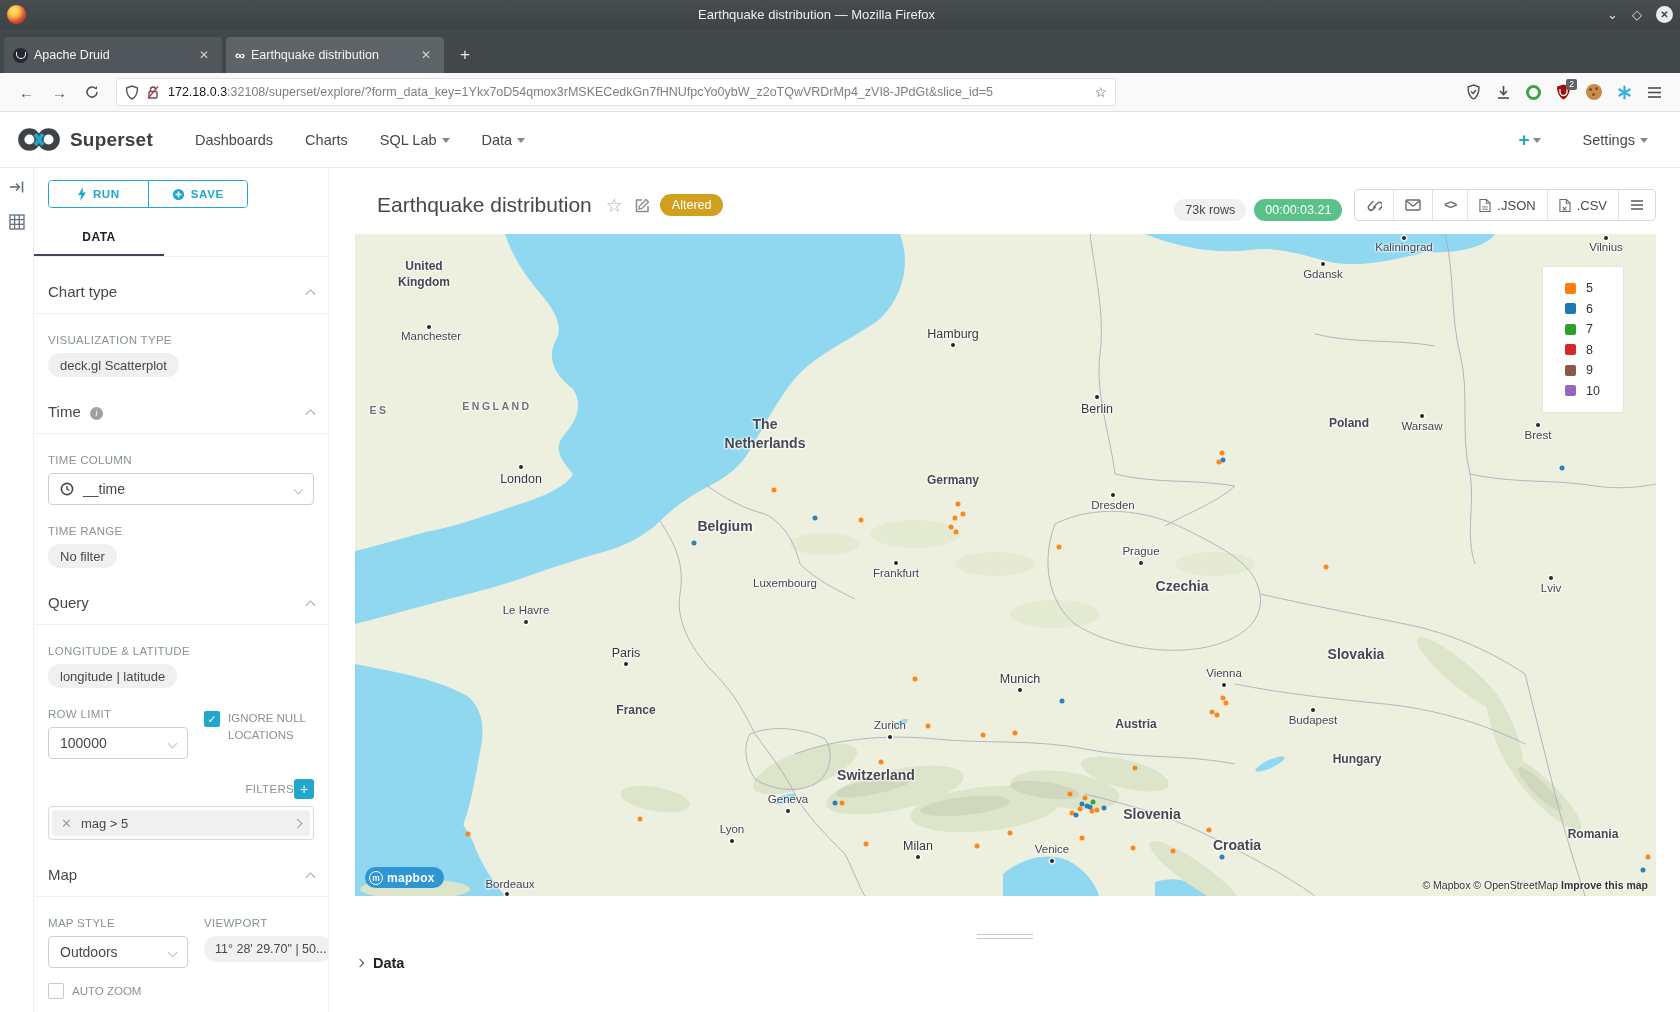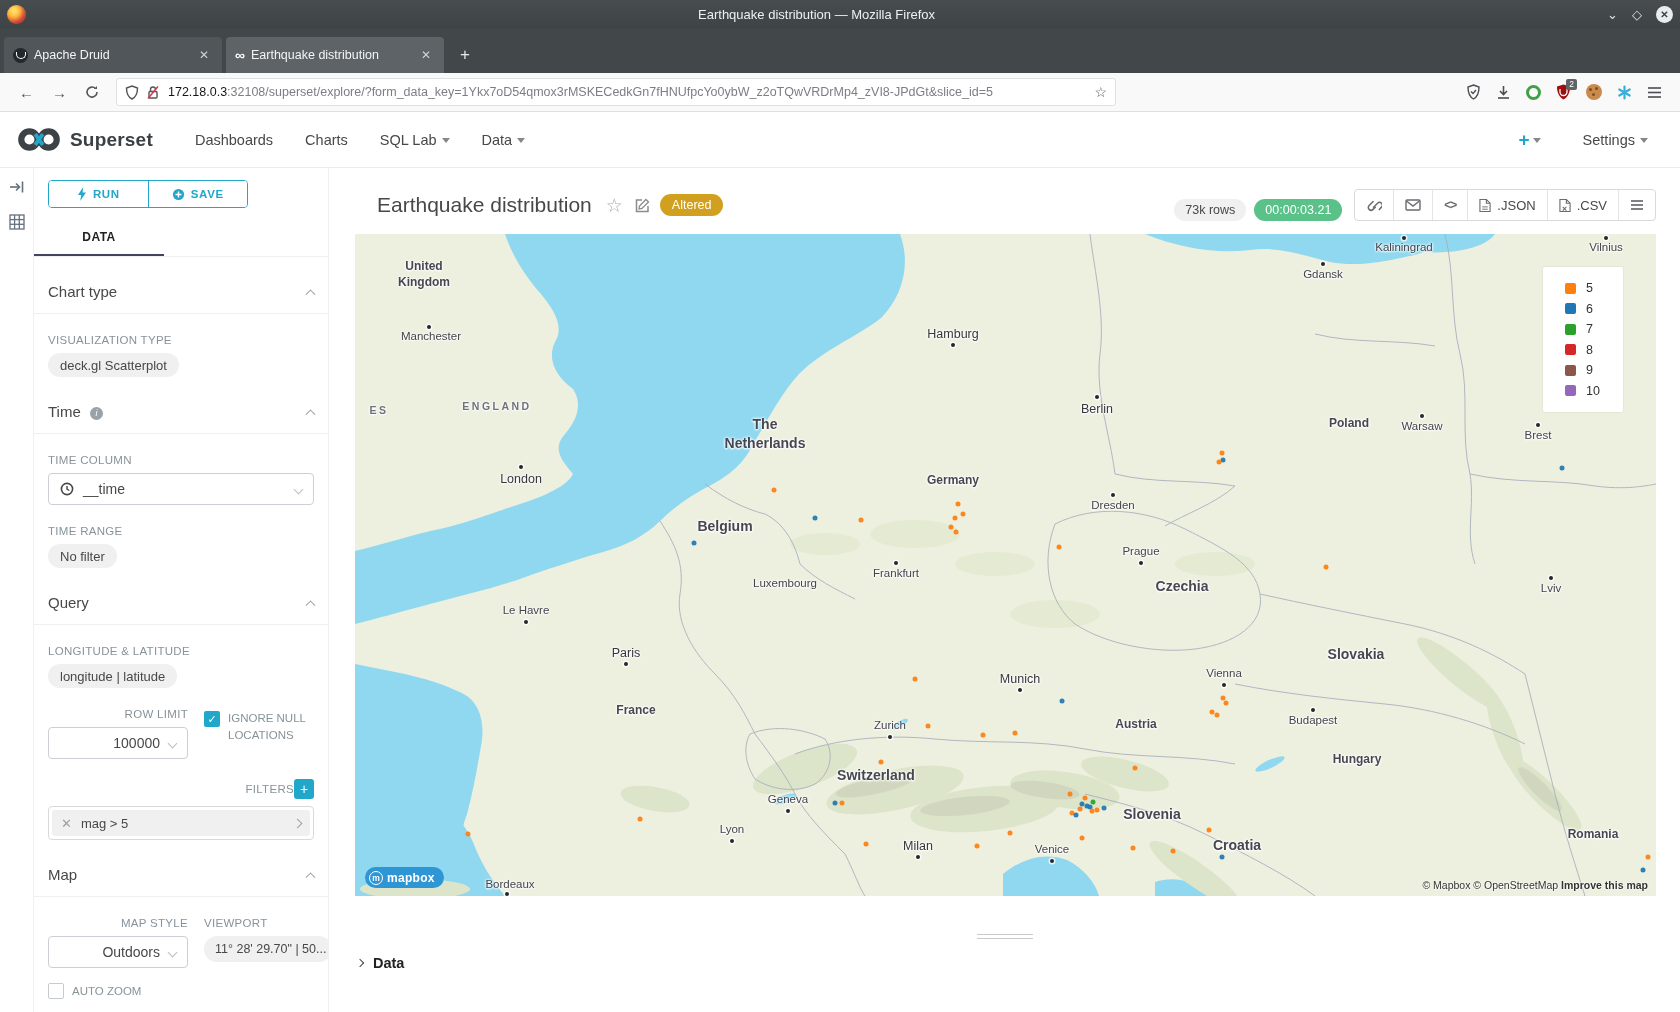--- a/index.html
+++ b/index.html
@@ -70,21 +70,21 @@
   .chev.down { transform:rotate(45deg); }
   .chev.right { transform:rotate(-45deg); }
   .lbl { margin:20px 14px 7px; font-size:11.5px; color:#879399; letter-spacing:.3px; }
   .pill { display:inline-flex; align-items:center; margin:0 14px; height:24px; padding:0 12px;
     background:#f0f0f0; border-radius:12px; font-size:13px; color:#484848; white-space:nowrap; }
   .select { margin:0 14px; height:32px; border:1px solid #ccd0d6; border-radius:4px; display:flex;
     align-items:center; padding:0 11px; font-size:14px; color:#484848; gap:9px; }
   .select .sval { flex:1; }
   .select .chev { border-color:#b9bfc6; }
   .row2 { display:flex; margin:0 14px; align-items:flex-start; }
-  .col-l { flex:0 0 140px;text-align:right; }
+  .col-l { flex:0 0 140px; }
   .col-r { margin-left:16px; flex:1; }
   .row2 .lbl, .row2 .select { margin-left:0; margin-right:0; }
   .cbx-row { display:flex; gap:8px; font-size:11.5px; color:#879399; line-height:17px; }
   .cbx { width:16px; height:16px; border-radius:2px; flex:none; margin-top:1px; }
   .cbx.on { background:#20a7c9; color:#fff; font-size:11px; text-align:center; line-height:16px; }
   .cbx.off { background:#fff; border:1px solid #c6cbd1; }
   .filters-row { display:flex; justify-content:flex-end; align-items:center; margin:20px 14px 7px; }
   .filters-row .lbl { margin:0; }
   .addbtn { width:20px; height:20px; background:#20a7c9; border-radius:3px; color:#fff; font-size:14px;
     display:flex; align-items:center; justify-content:center; }

